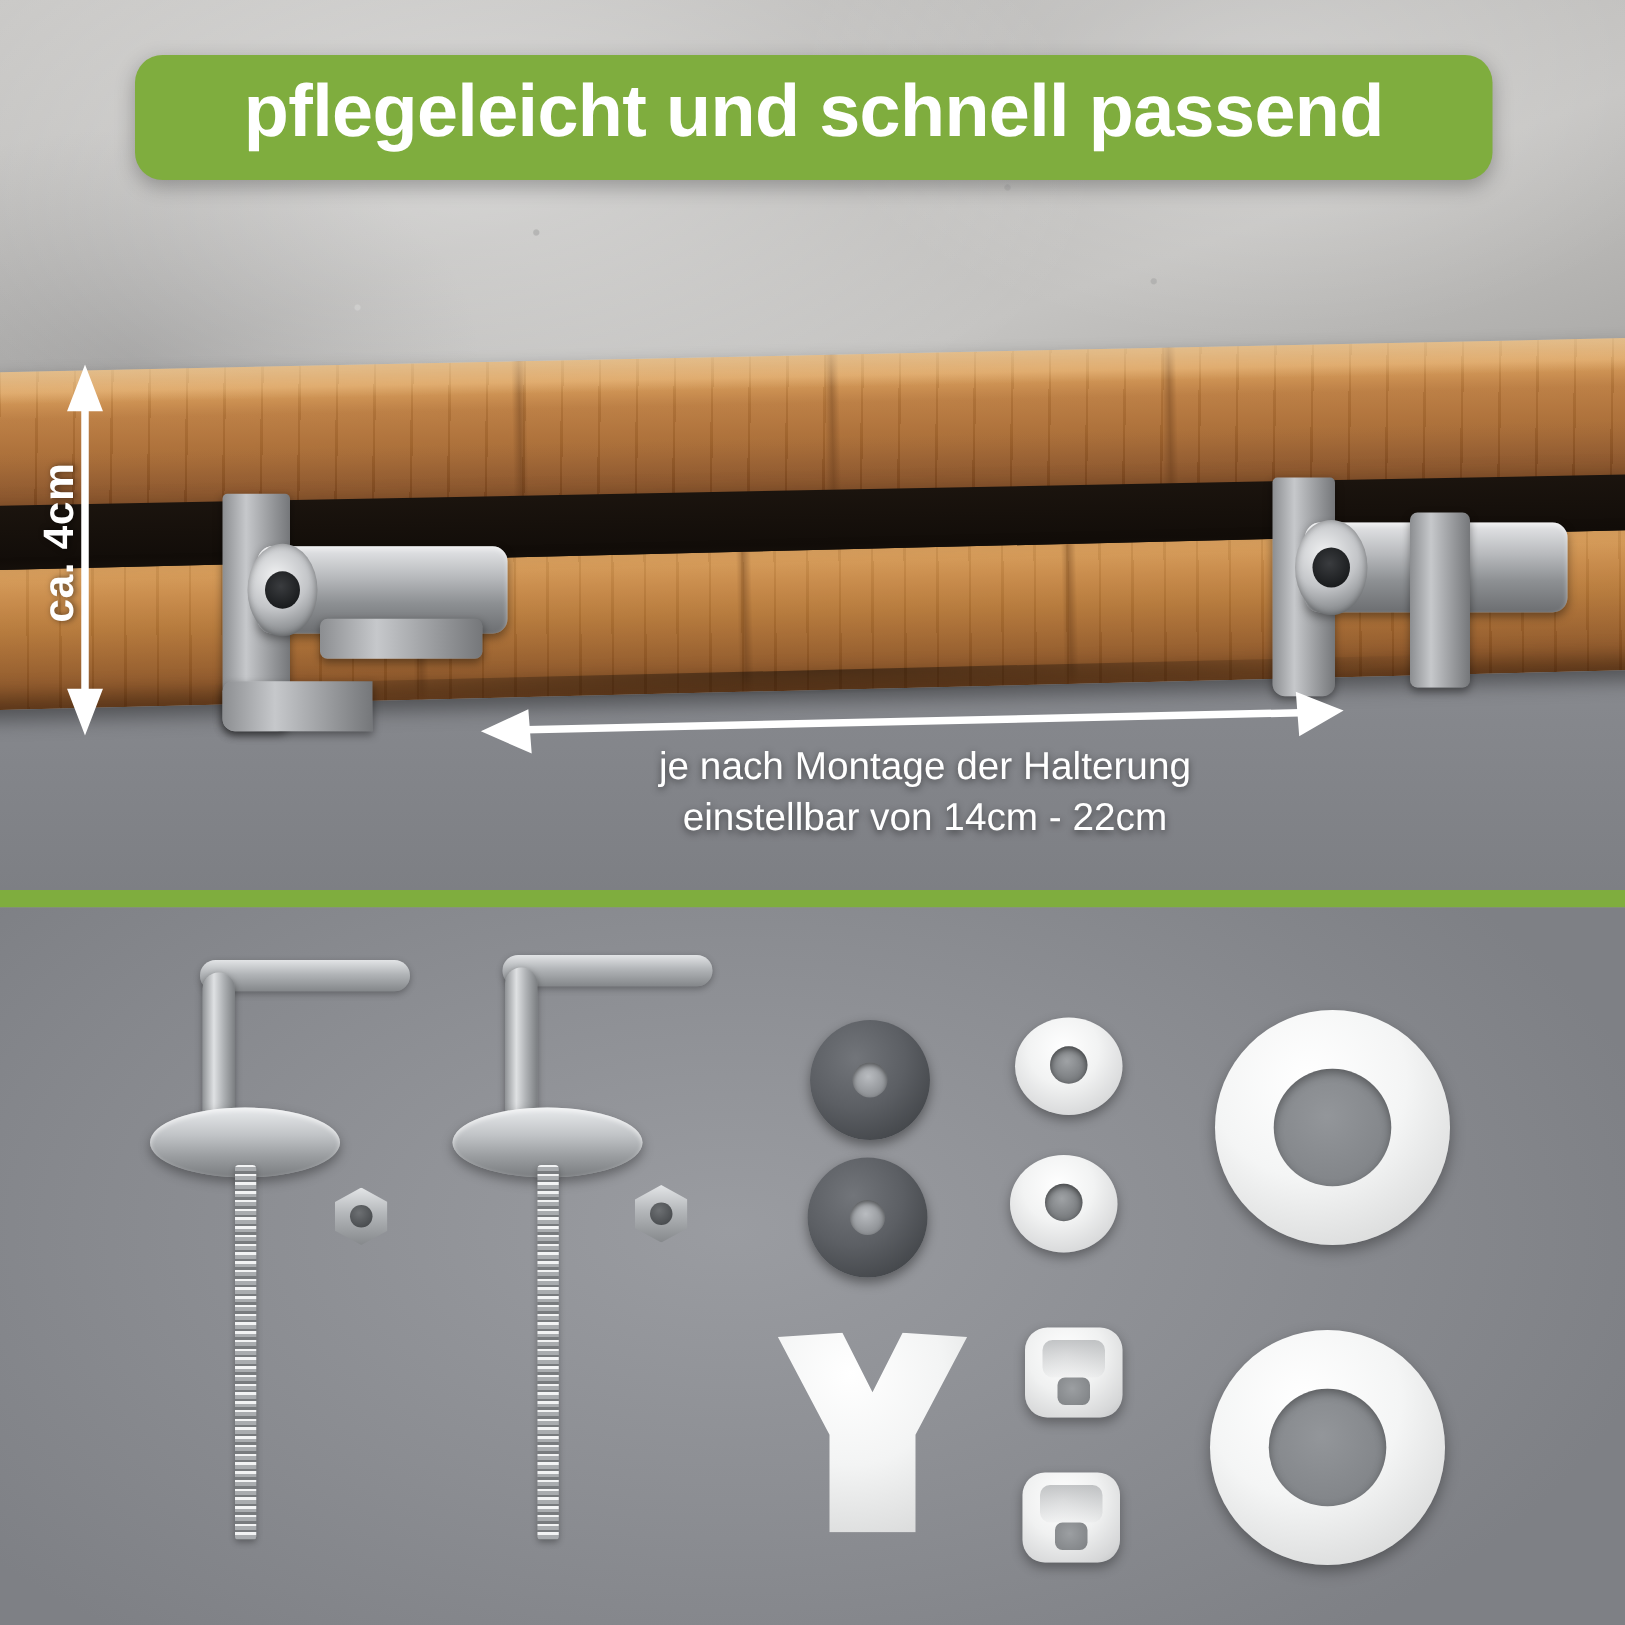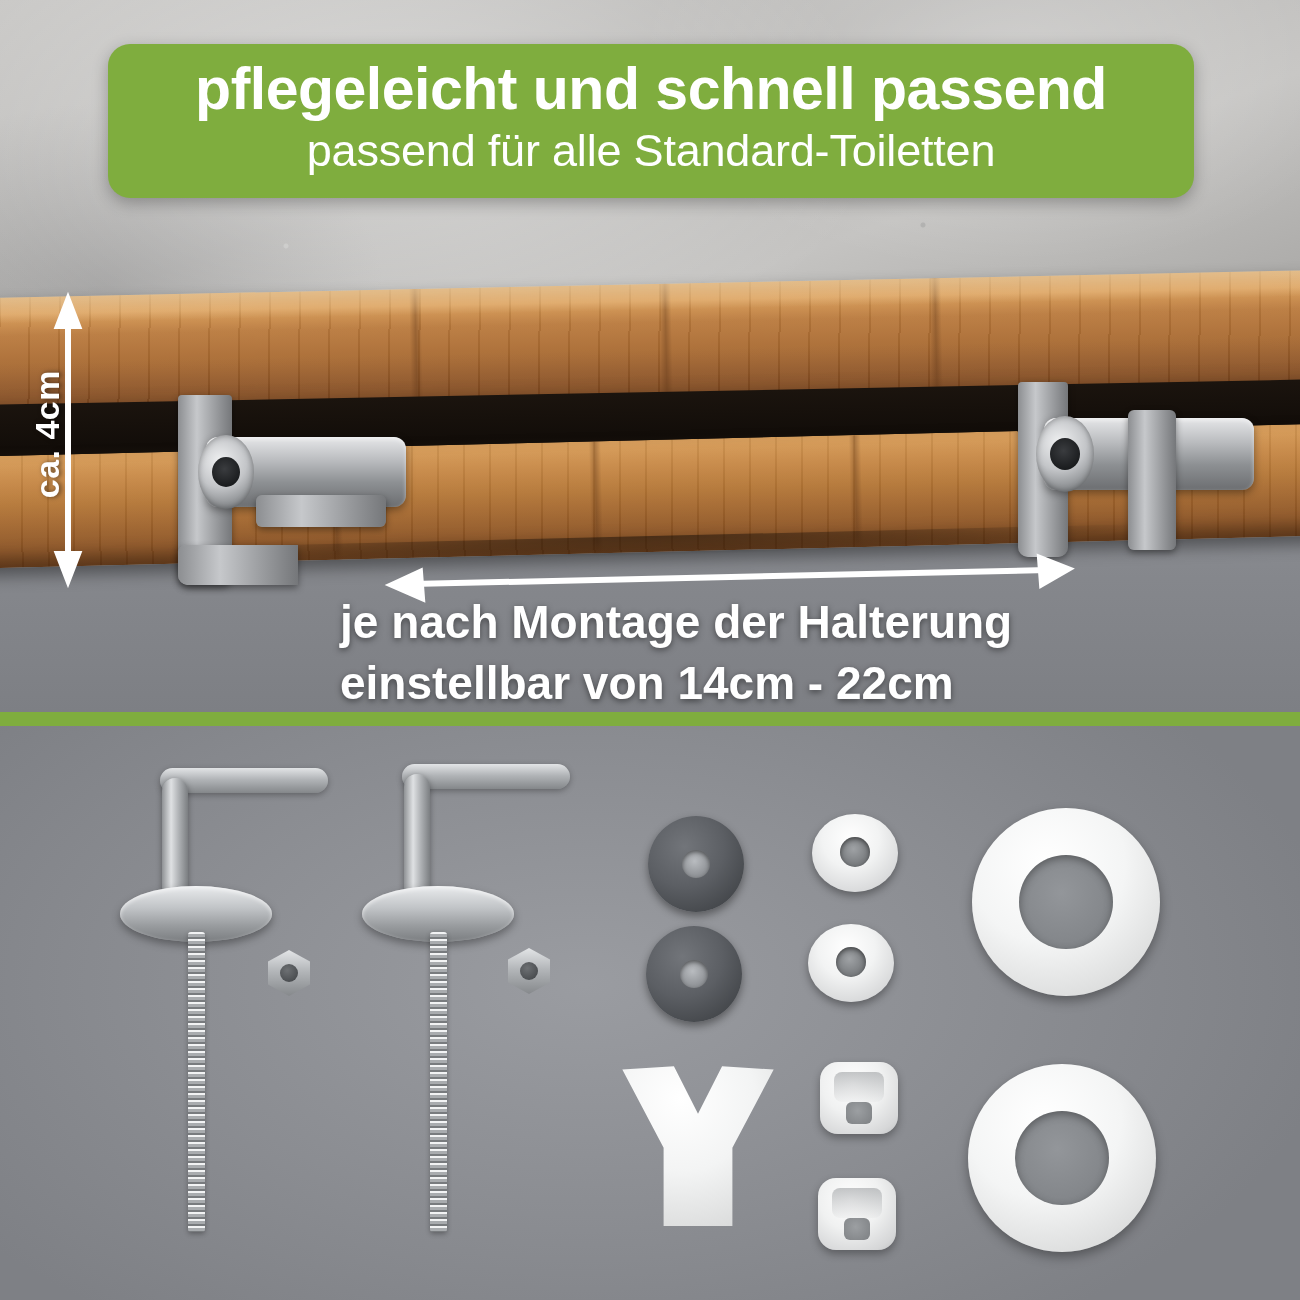--- a/index.html
+++ b/index.html
@@ -158,24 +158,24 @@
     font-weight: bold;
     writing-mode: vertical-rl;
     transform: rotate(180deg);
     letter-spacing: 0.5px;
     text-shadow: 0 2px 5px rgba(0,0,0,0.55);
   }
   .h-label {
     position: absolute;
     left: 340px; top: 592px;
     width: 800px;
-    text-align: left;
+    text-align: center;
     color: #ffffff;
-    font-size: 46px;
-    font-weight: bold;
+    font-size: 31px;
+    font-weight: normal;
     line-height: 1.33;
     text-shadow: 0 2px 6px rgba(0,0,0,0.5);
   }
 
   
   .banner {
     position: absolute;
     left: 108px; top: 44px;
     width: 1086px;
     padding: 14px 24px 22px 24px;
@@ -410,21 +410,20 @@
     <div class="v-label">ca. 4cm</div>
 
     <div class="h-label">
       <div>je nach Montage der Halterung</div>
       <div>einstellbar von 14cm - 22cm</div>
     </div>
   </div>
 
   <div class="banner">
     <div class="banner-line1">pflegeleicht und schnell passend</div>
-    <div class="banner-line2">passend für alle Standard-Toiletten</div>
   </div>
 
   <div class="divider"></div>
 
   <div class="bottom-panel">
 
     <div class="part" style="left:120px; top:20px; width:260px; height:540px;">
       <div class="bolt-hook-arm" style="left:40px; top:22px;"></div>
       <div class="bolt-hook" style="left:42px; top:32px; height:130px;"></div>
       <div class="bolt-disc" style="left:0px; top:140px;"></div>

